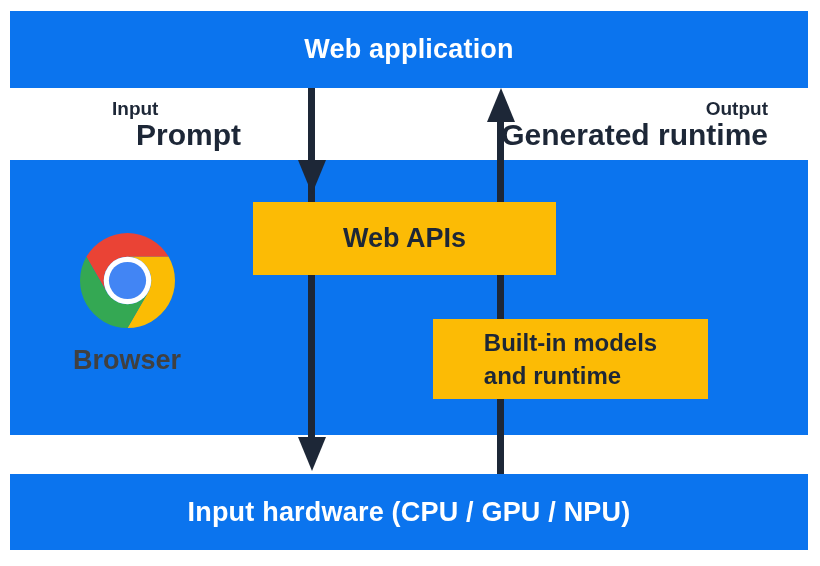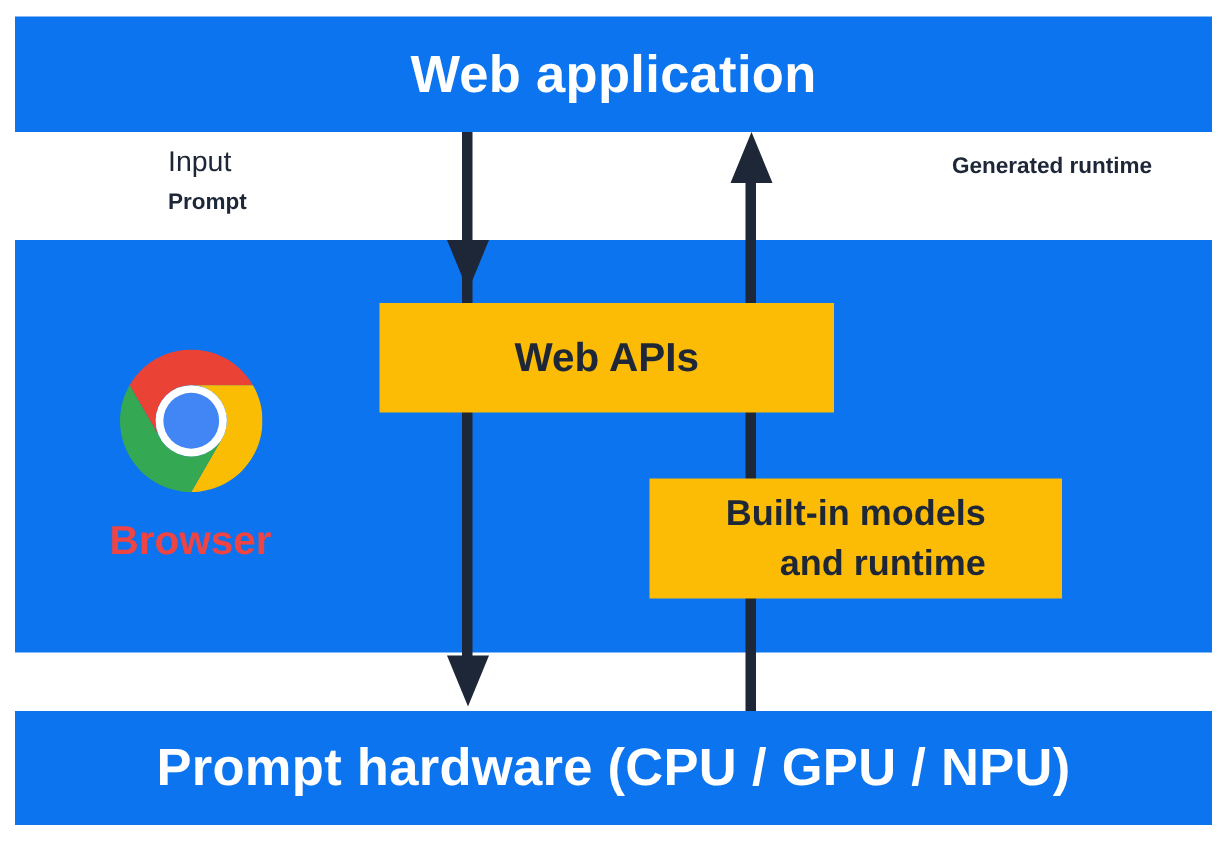--- a/index.html
+++ b/index.html
@@ -19,21 +19,21 @@
     position: absolute;
     left: 10px;
     width: 798px;
     background: #0b74ee;
     display: flex;
     align-items: center;
     justify-content: center;
   }
   .bar-label {
     color: #ffffff;
-    font-size: 35px;
+    font-size: 27px;
     font-weight: bold;
     letter-spacing: 0.2px;
   }
   .top-bar { top: 11px; height: 77px; }
   .middle-section {
     position: absolute;
     left: 10px;
     top: 160px;
     width: 798px;
     height: 275px;
@@ -42,26 +42,27 @@
   .bottom-bar { top: 474px; height: 76px; }
 
   
   .io-group {
     position: absolute;
     color: #1d2737;
   }
   .io-kind {
     font-size: 19px;
     line-height: 24px;
-    font-weight: normal;
+    font-weight: bold;
   }
   .io-value {
-    font-size: 15px;
+    font-size: 30px;
     line-height: 28px;
     font-weight: bold;
+    margin-left: 24px;
   }
   .input-group { left: 112px; top: 97px; text-align: left; }
   .output-group { right: 52px; top: 97px; text-align: right; }
 
   
   .arrow-shaft {
     position: absolute;
     width: 7px;
     background: #1d2737;
     z-index: 1;
@@ -89,21 +90,21 @@
   .head-up-1   { left: 487px; top: 88px; }
 
   
   .yellow-box {
     position: absolute;
     background: #fcbb05;
     color: #1d2737;
     display: flex;
     align-items: center;
     justify-content: center;
-    text-align: right;
+    text-align: left;
     font-weight: bold;
     z-index: 2;
   }
   .web-apis-box {
     left: 253px; top: 202px;
     width: 303px; height: 73px;
     font-size: 27px;
   }
   .builtin-box {
     left: 433px; top: 319px;
@@ -120,39 +121,40 @@
     top: 233px;
     width: 160px;
     display: flex;
     flex-direction: column;
     align-items: center;
     z-index: 2;
   }
   .chrome-icon-svg { width: 95px; height: 95px; display: block; }
   .browser-label {
     margin-top: 17px;
-    color: #ef4444;
+    color: #404040;
     font-size: 27px;
     font-weight: bold;
   }
 </style>
 </head>
 <body>
 
 <div class="canvas">
 
   <div class="bar top-bar">
     <span class="bar-label">Web application</span>
   </div>
 
   <div class="io-group input-group">
     <div class="io-kind">Input</div>
     <div class="io-value">Prompt</div>
   </div>
   <div class="io-group output-group">
+    <div class="io-kind">Output</div>
     <div class="io-value">Generated runtime</div>
   </div>
 
   <div class="middle-section"></div>
 
   <div class="arrow-shaft shaft-down"></div>
   <div class="arrow-shaft shaft-up"></div>
 
   <div class="arrow-head head-down head-down-1"></div>
   <div class="arrow-head head-down head-down-2"></div>
@@ -171,16 +173,16 @@
 
   <div class="yellow-box web-apis-box">
     <span class="box-label">Web APIs</span>
   </div>
   <div class="yellow-box builtin-box">
     <span class="box-label">Built-in models
 and runtime</span>
   </div>
 
   <div class="bar bottom-bar">
-    <span class="bar-label">Prompt hardware (CPU / GPU / NPU)</span>
+    <span class="bar-label">Input hardware (CPU / GPU / NPU)</span>
   </div>
 
 </div>
 
 </body></html>

